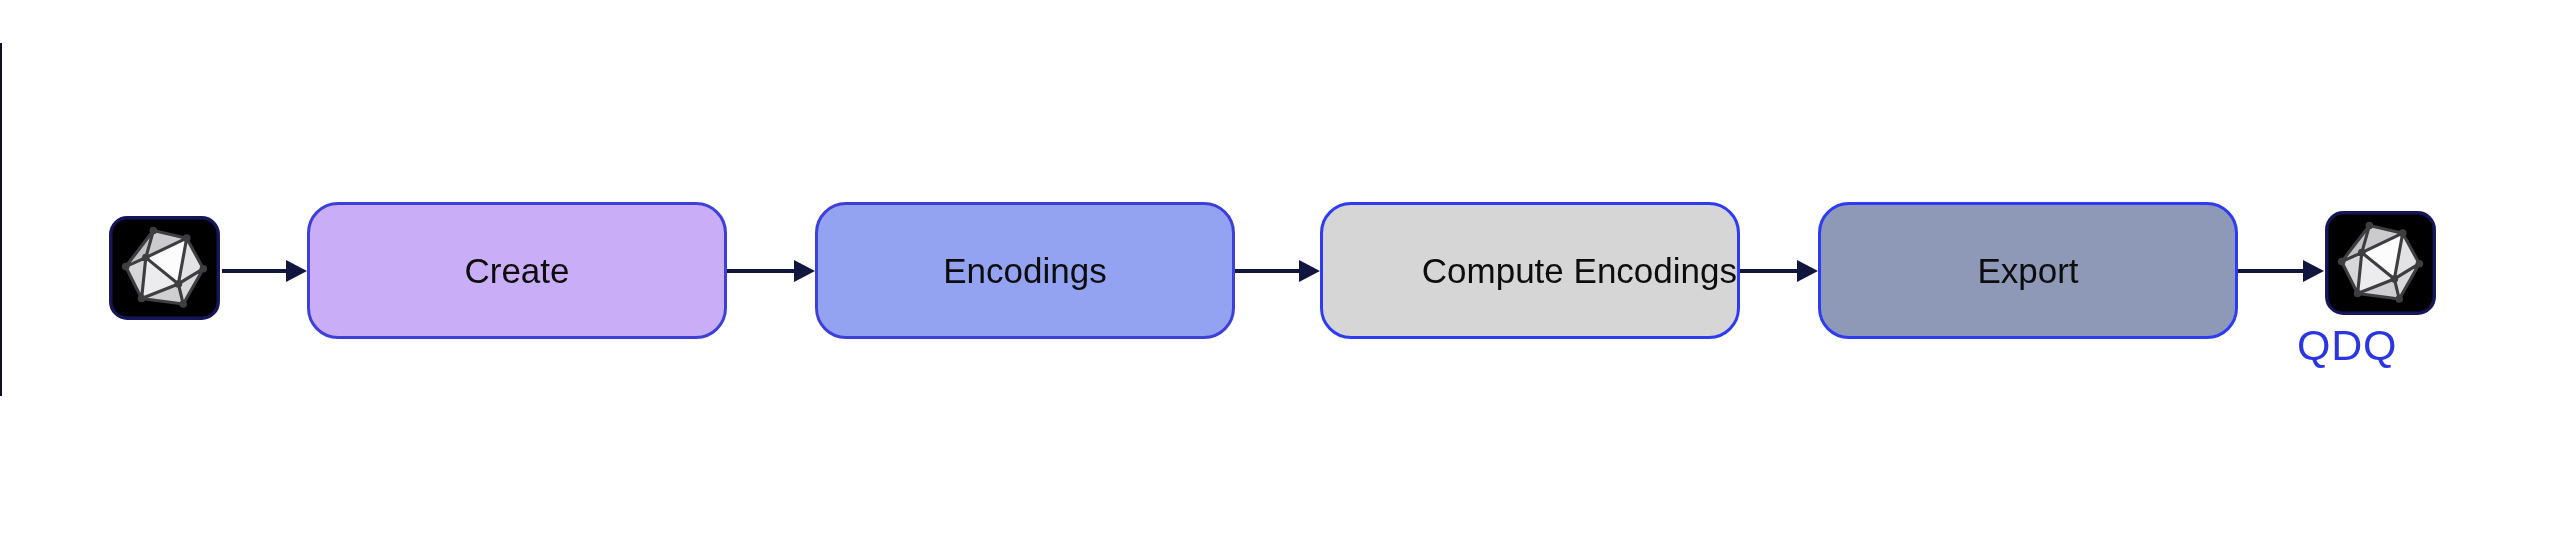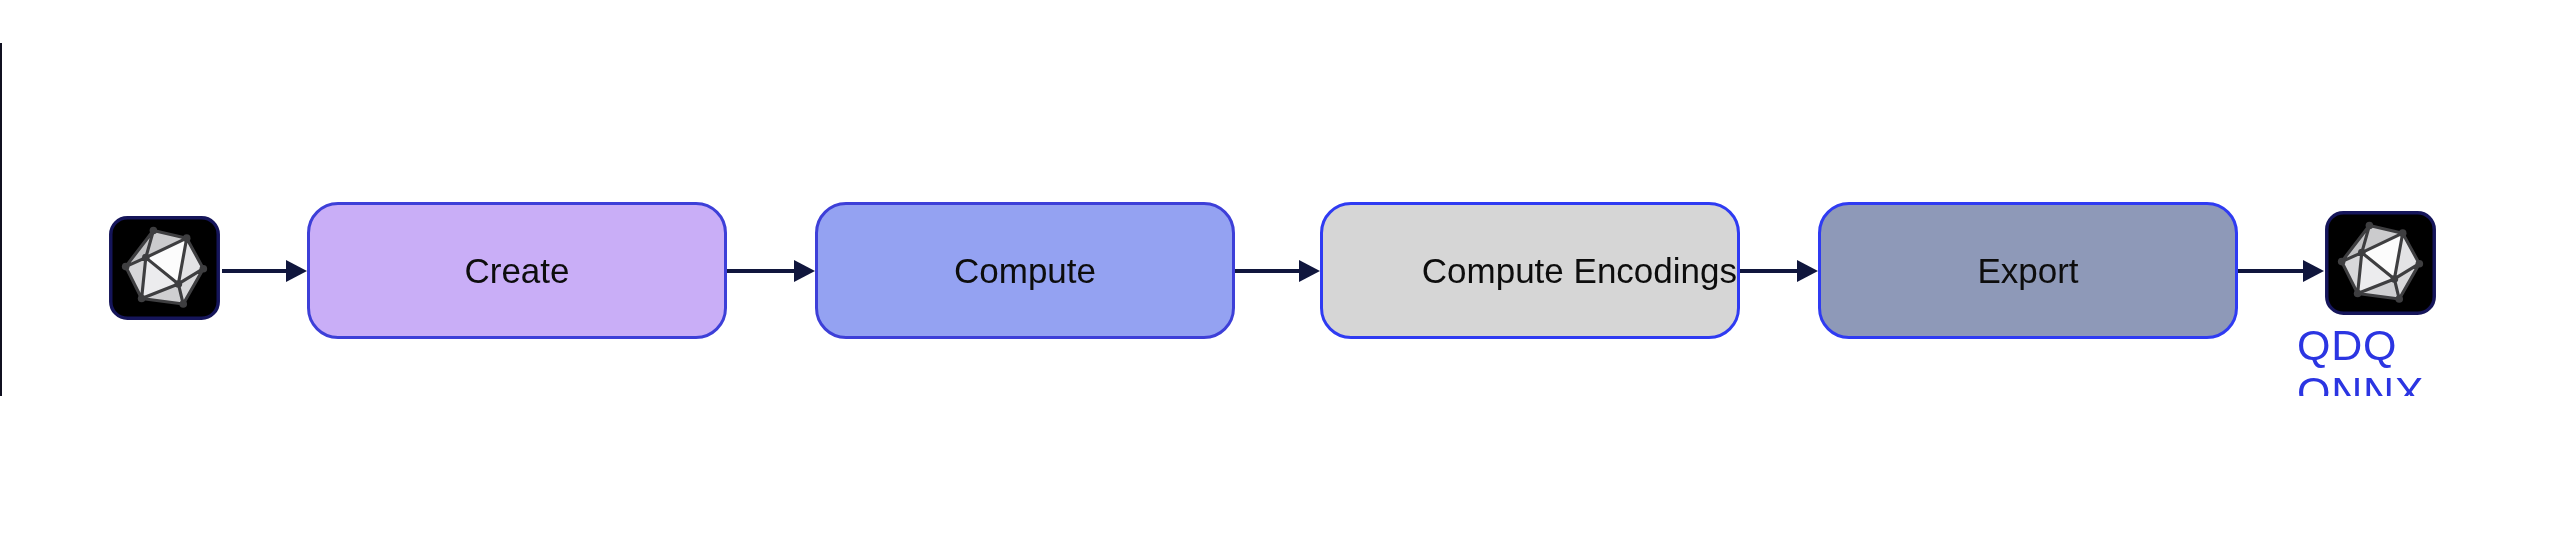--- a/index.html
+++ b/index.html
@@ -146,21 +146,21 @@
   </div>
   <div class="arrow" style="left:2238px; width:86px;">
     <div class="arrow-line"></div>
     <div class="arrow-head"></div>
   </div>
 
   <div class="flow-box" style="left: 307px; background: rgb(201, 174, 247); border-color: rgb(61, 63, 216);">
     <span>Create</span>
   </div>
   <div class="flow-box" style="left: 815px; background: rgb(148, 162, 242); border-color: rgb(61, 63, 216);">
-    <span>Compute</span>
+    <span>Encodings</span>
   </div>
   <div class="flow-box" style="left: 1320px; background: rgb(214, 214, 214); border-color: rgb(47, 59, 242); align-items: flex-end;">
     <span>Compute Encodings</span>
   </div>
   <div class="flow-box" style="left: 1818px; background: rgb(142, 153, 184); border-color: rgb(47, 59, 242);">
     <span>Export</span>
   </div>
 
   <div class="onnx-tile" style="left:2325px; top:211px;">
     <svg width="111" height="104" viewBox="0 0 160 150">
@@ -182,17 +182,16 @@
       <circle class="onnx-dot" cx="107" cy="127" r="5.5"></circle>
       <circle class="onnx-dot" cx="47" cy="119" r="5.5"></circle>
       <circle class="onnx-dot" cx="24" cy="73" r="5.5"></circle>
       <circle class="onnx-dot" cx="53" cy="60" r="5.5"></circle>
       <circle class="onnx-dot" cx="100" cy="98" r="5.5"></circle>
     </svg>
   </div>
 
   <div id="output-caption">
     <span>QDQ</span>
-    <span>ONNX</span>
   </div>
 
 </div>
 
 
 </body></html>

